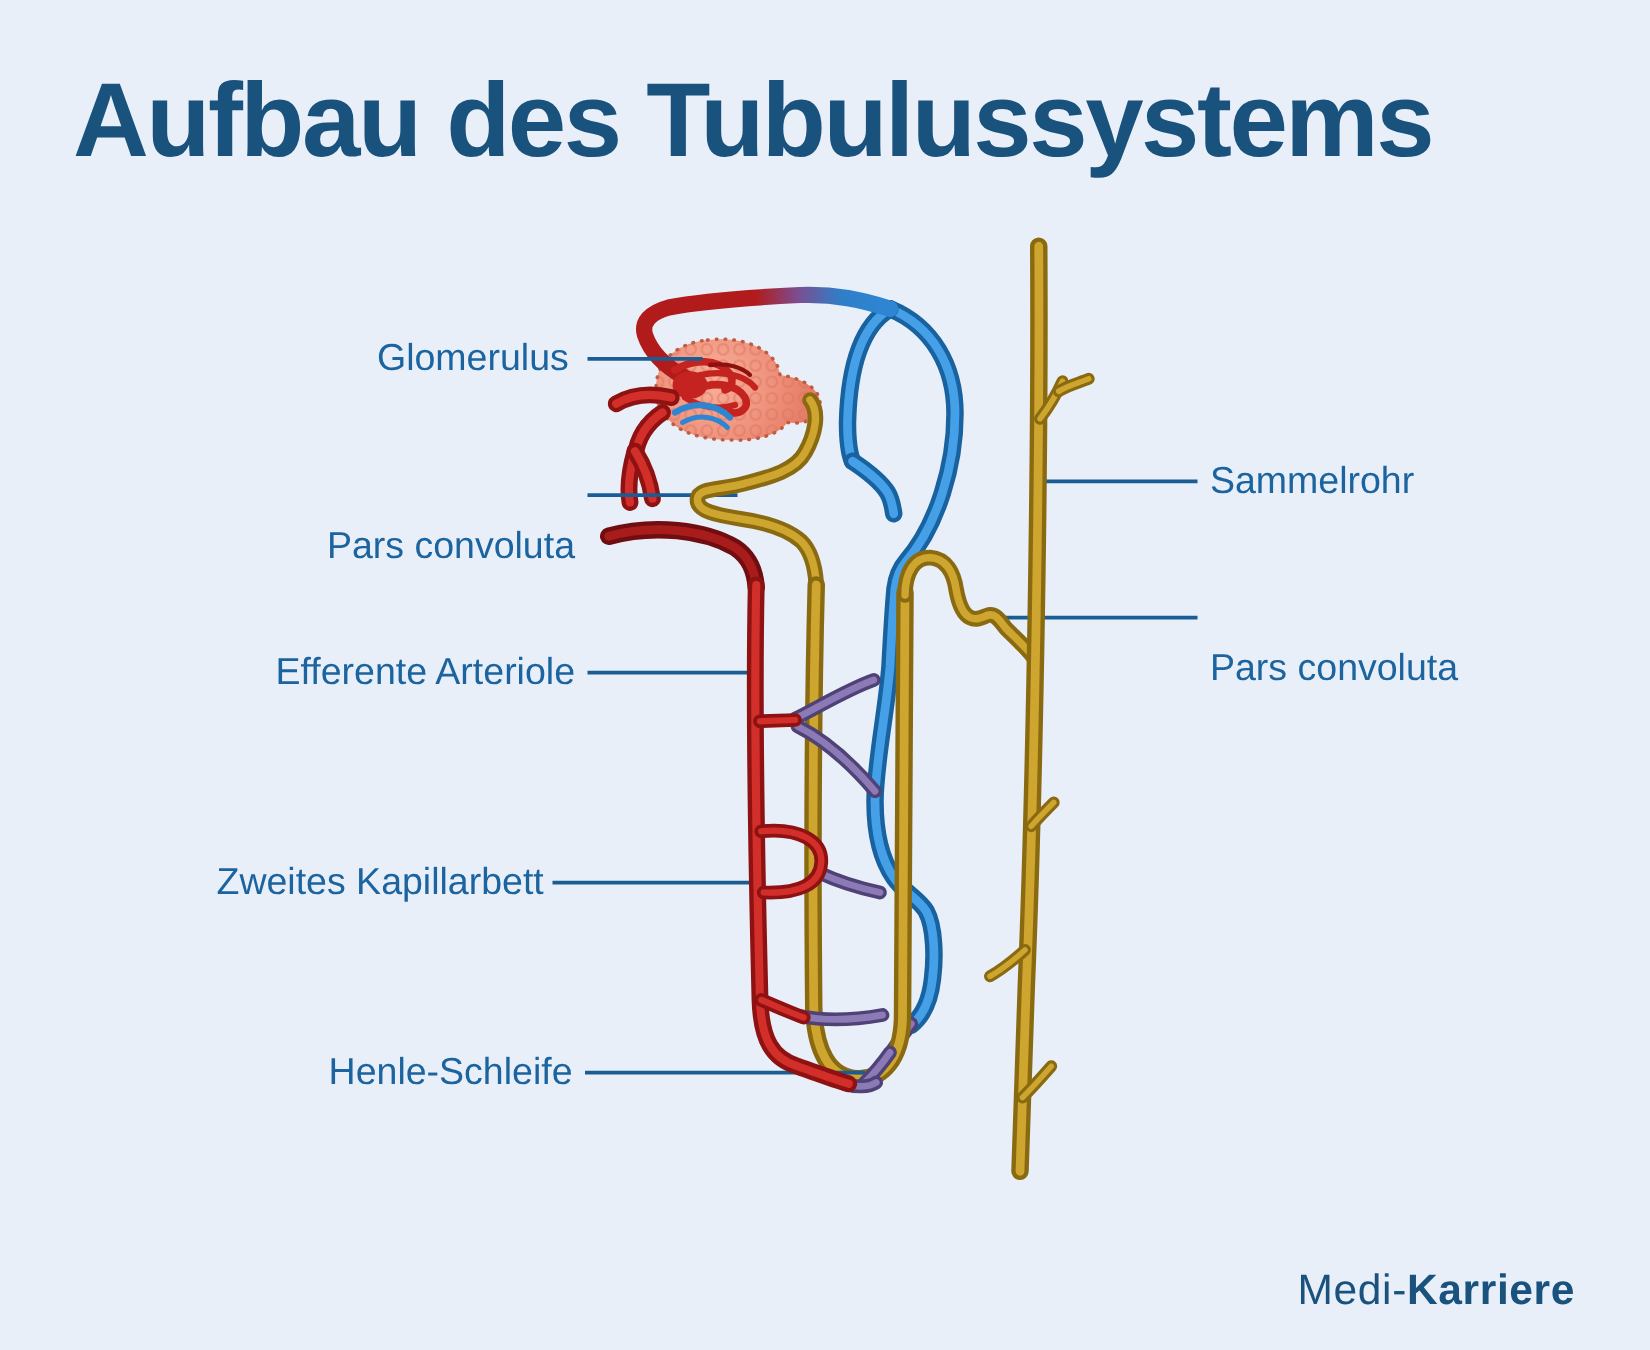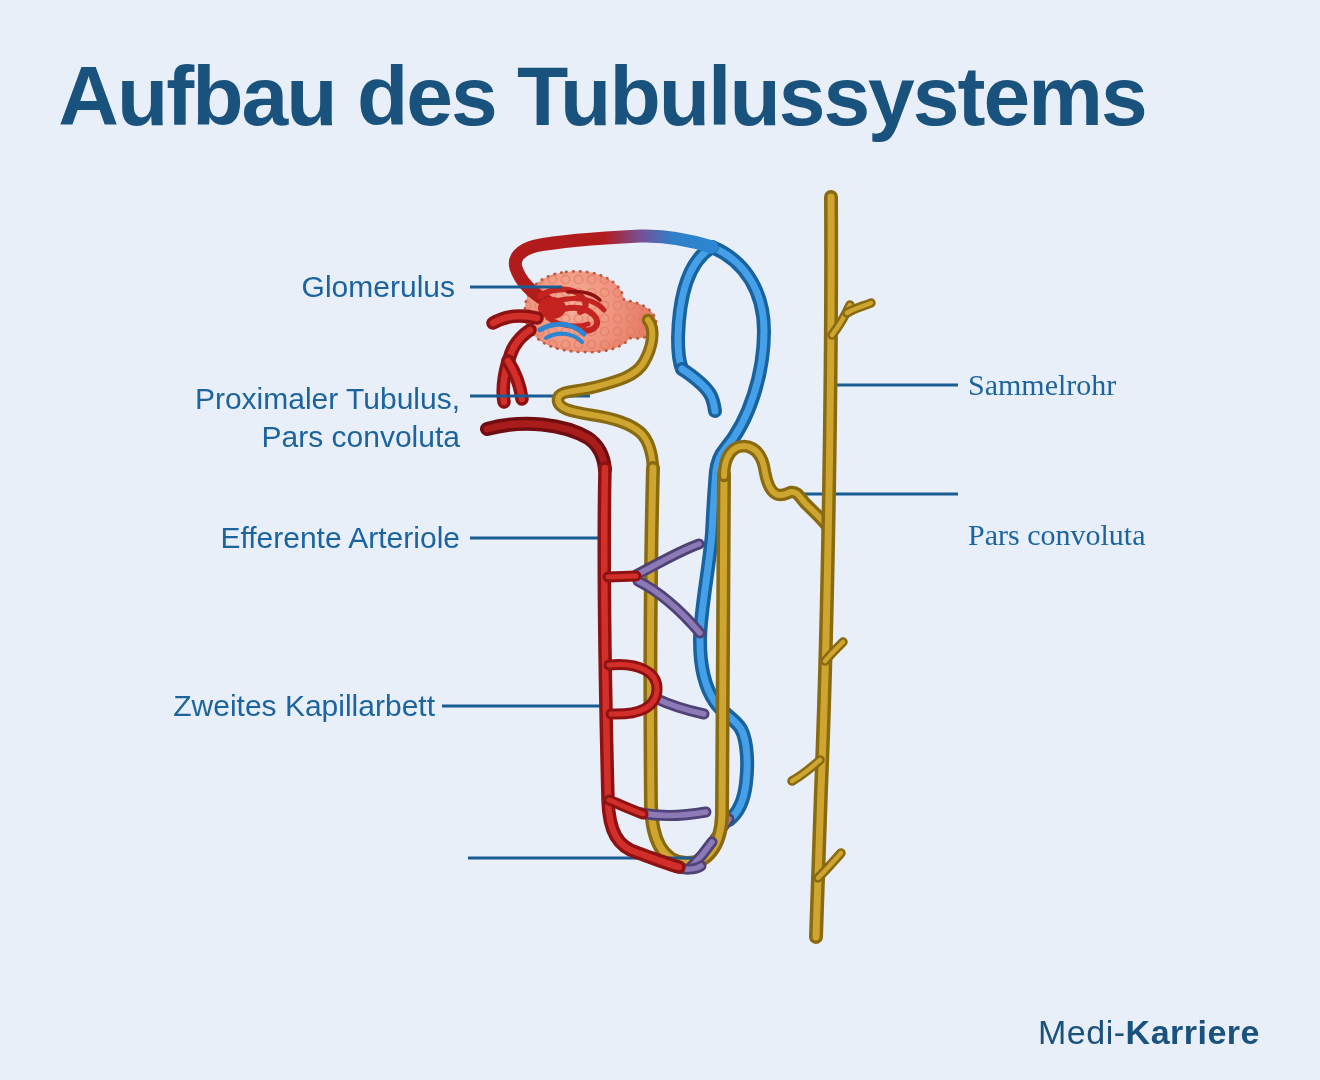--- a/index.html
+++ b/index.html
@@ -16,21 +16,21 @@
   .title{
     position:absolute;top:48px;left:0;width:1204px;text-align:center;
     font-size:84px;font-weight:bold;letter-spacing:-2px;color:var(--title);
     white-space:nowrap;
   }
   .lbl{
     position:absolute;font-size:30px;color:var(--label);
     line-height:38px;transform:translateY(-50%);white-space:nowrap;
   }
   .lbl.right{text-align:right;}
-  .lbl.left{text-align:center;font-family:Liberation Serif, serif;}
+  .lbl.left{text-align:center;}
   .brand{
     position:absolute;top:1013px;right:60px;font-size:34px;color:var(--title);
     letter-spacing:0.5px;
   }
   .brand .bold{font-weight:bold;}
   
   .t{fill:none;stroke-linecap:round;stroke-linejoin:round;}
   .blue-b{stroke:#17629f;stroke-width:14;}
   .blue-h{stroke:#45a0e8;stroke-width:7;}
   .red-b{stroke:#8f1213;stroke-width:13.5;}
@@ -212,32 +212,35 @@
     </g>
   </svg>
 
   <div class="title">Aufbau des Tubulussystems</div>
 
   <div class="lbl right" style="right:865px;top:287px">
     <span>Glomerulus</span>
   </div>
 
   <div class="lbl right" style="right:860px;top:418px">
-    <span>Proximaler Tubulus,</span><br>
+    <br>
     <span>Pars convoluta</span>
   </div>
 
   <div class="lbl right" style="right:885px;top:706px">
     <span>Zweites Kapillarbett</span>
   </div>
 
   <div class="lbl right" style="right:860px;top:538px">
     <span>Efferente Arteriole</span>
   </div>
 
+  <div class="lbl right" style="right:862px;top:858px">
+    <span>Henle-Schleife</span>
+  </div>
 
   <div class="lbl left" style="left:968px;top:385px">
     <span>Sammelrohr</span>
   </div>
 
   <div class="lbl left" style="left:968px;top:515px;line-height:40px">
     <br>
     <span>Pars convoluta</span>
   </div>
 

